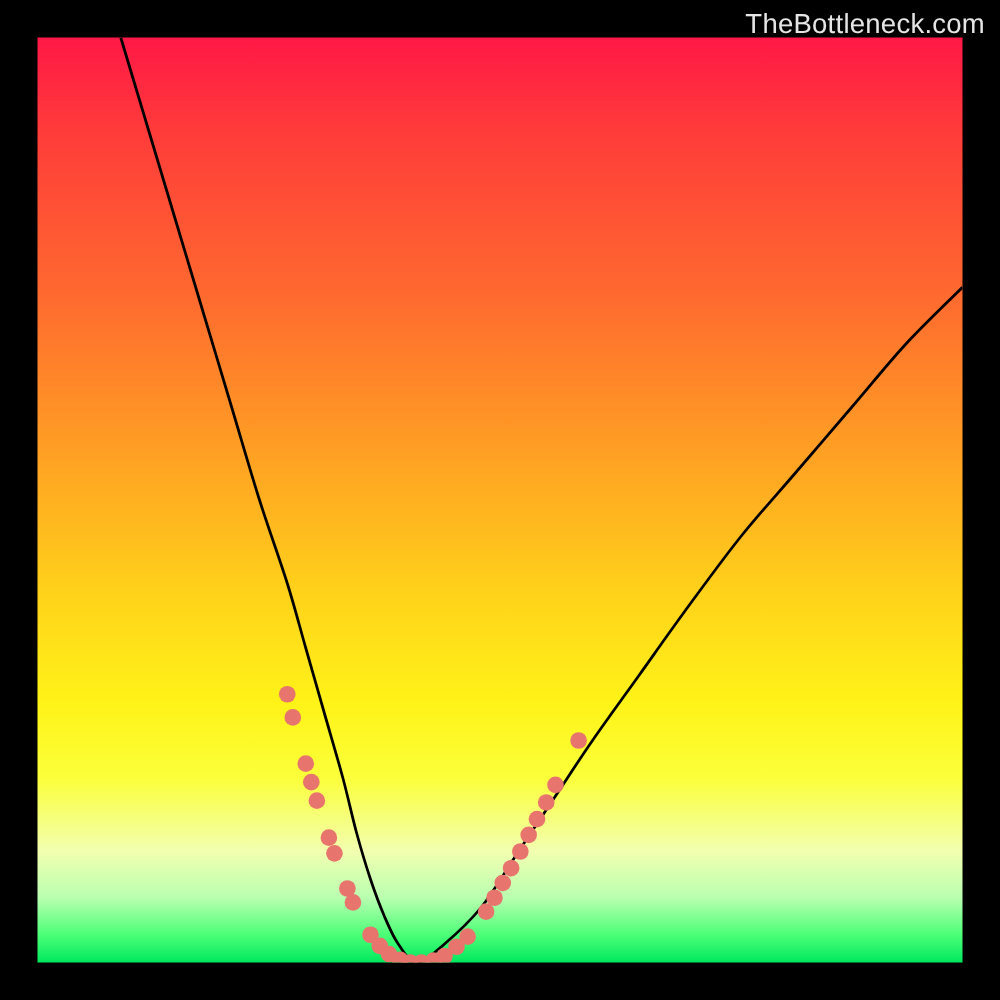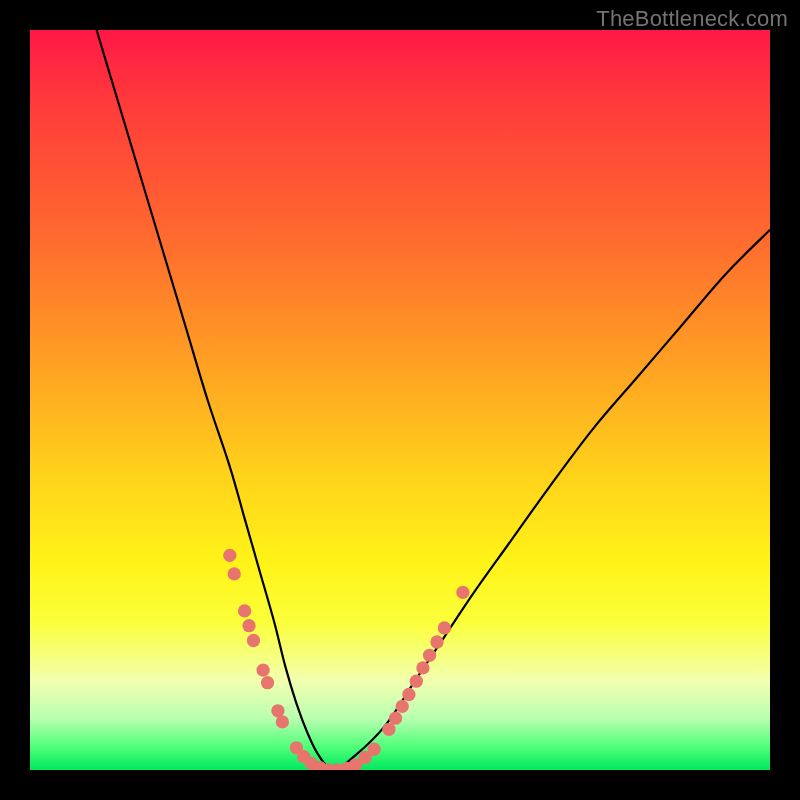--- a/index.html
+++ b/index.html
@@ -36,21 +36,21 @@
       #f2ffb0 88%,
       #b9ffb0 93%,
       #4cff77 97%,
       #00e85e 100%
     );
   }
   .watermark {
     position: absolute;
     top: 6px;
     right: 12px;
-    color: #737373;
+    color: #e5e5e5;
     font-size: 22px;
     font-weight: 500;
     letter-spacing: 0.2px;
     user-select: none;
   }
   svg.curve {
     position: absolute;
     left: 0;
     top: 0;
     width: 740px;

